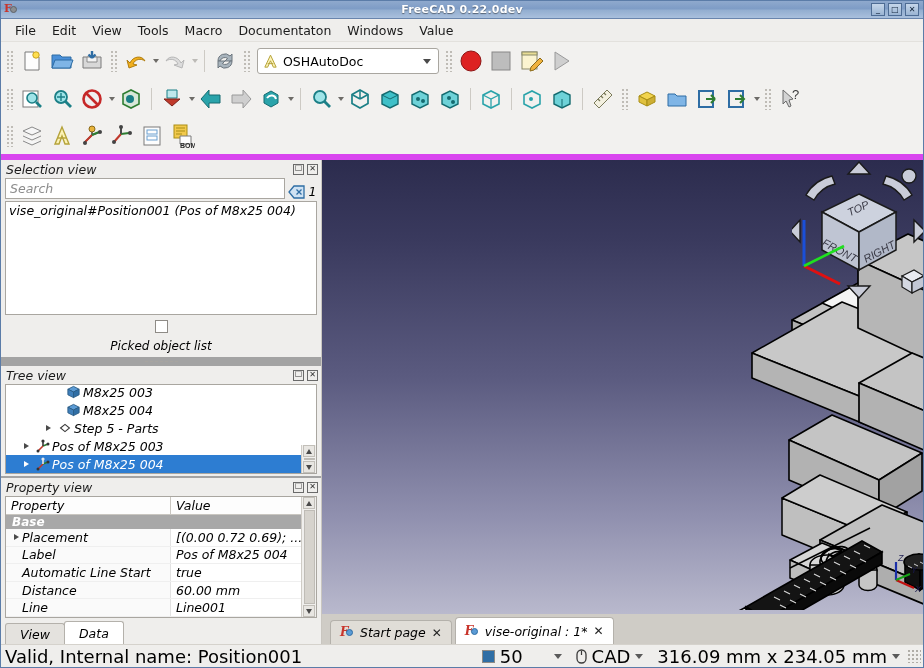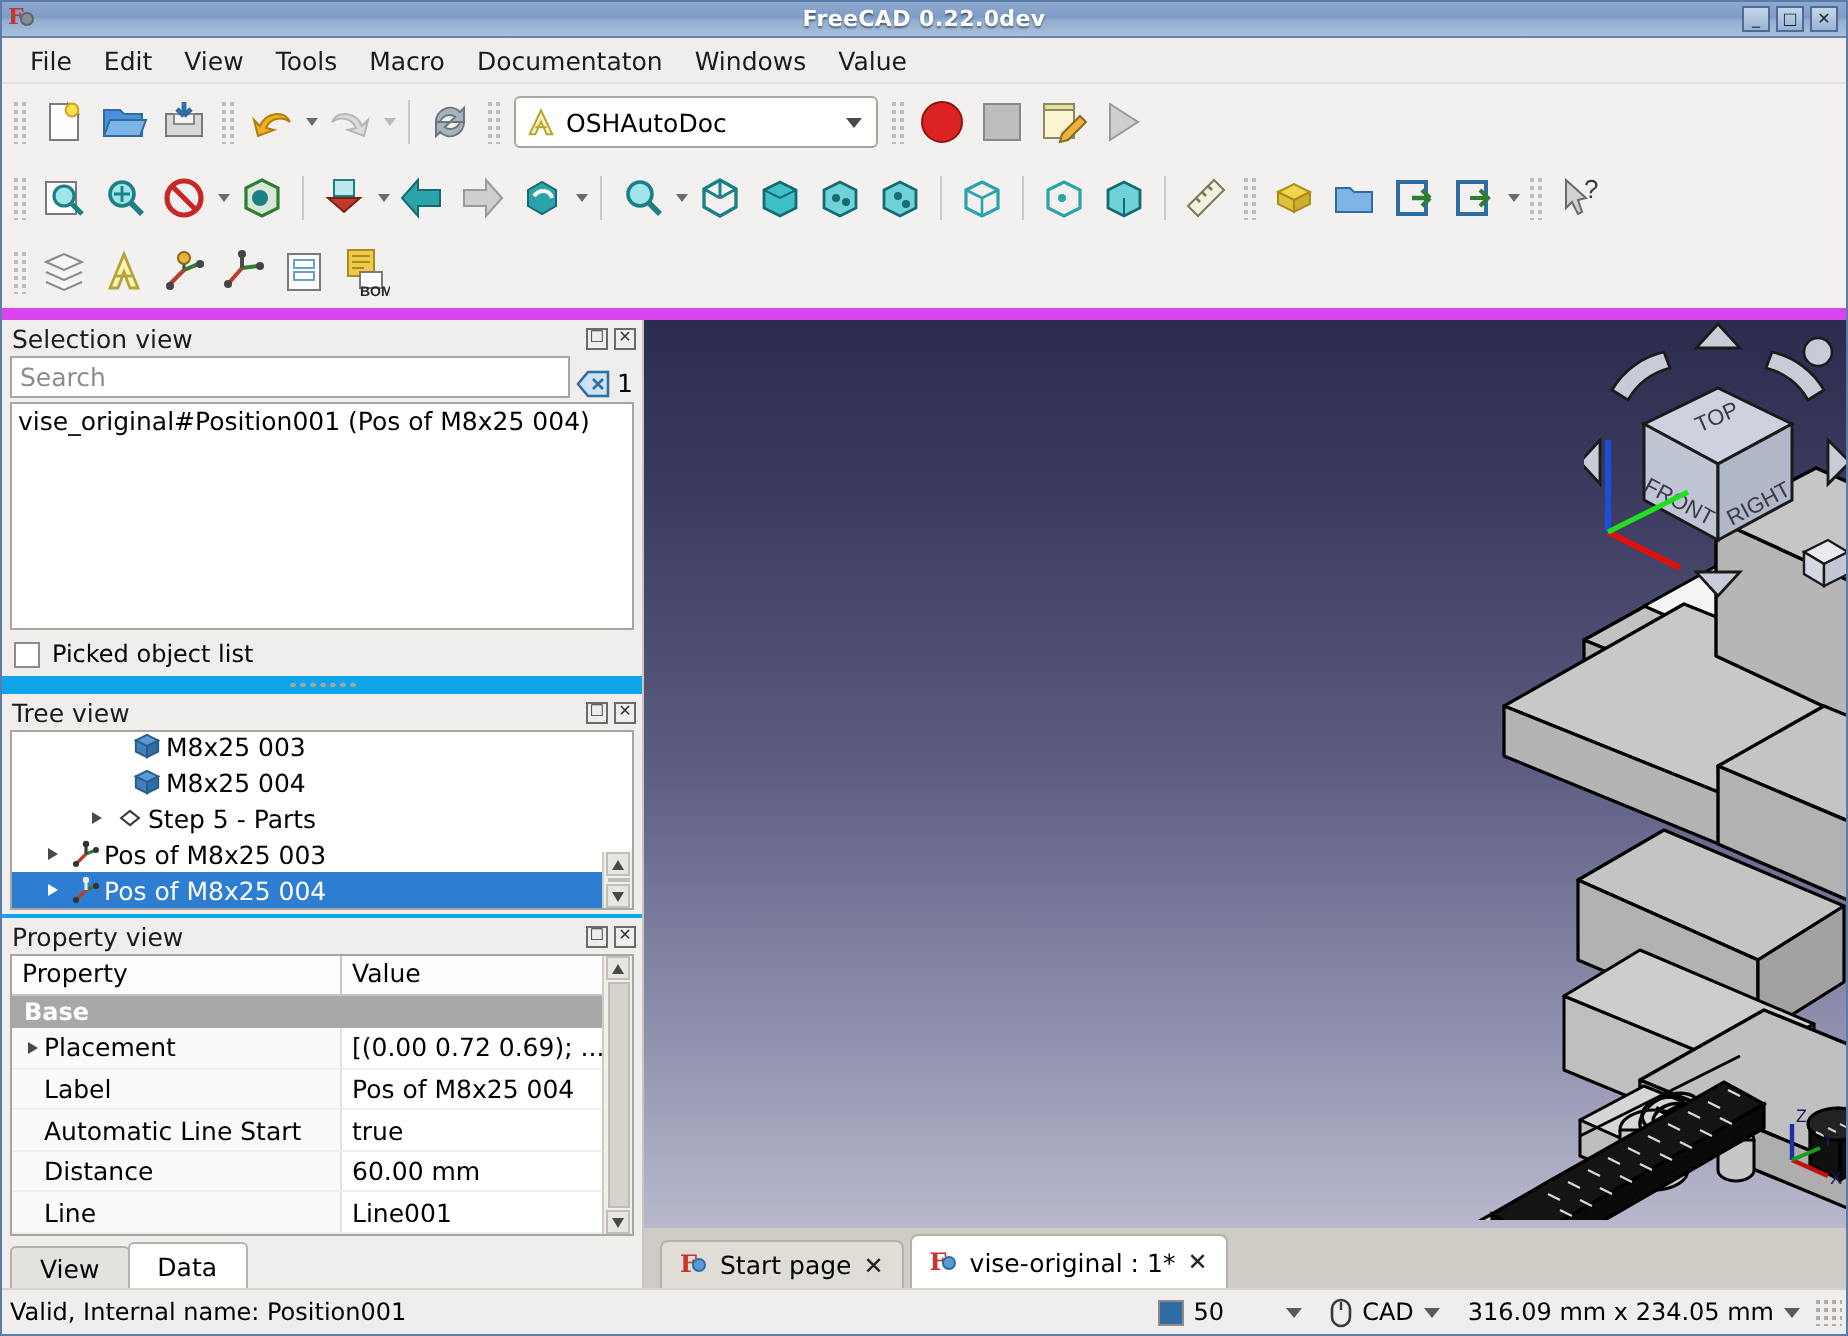--- a/index.html
+++ b/index.html
@@ -45,41 +45,41 @@
   .caret i{display:block;width:0;height:0;border-left:3.5px solid transparent;border-right:3.5px solid transparent;
      border-top:4px solid #6d6b67;}
   .caret.dim i{border-top-color:#bdbbb7;}
   .wb-combo{height:24px;min-width:172px;border:1px solid #a9a6a0;border-radius:3px;background:#fff;
      display:flex;align-items:center;padding:0 4px;margin:0 3px;}
   .wb-combo .lbl{flex:1;font-size:12.5px;padding-left:4px;}
   .wb-combo .cv{width:0;height:0;border-left:4px solid transparent;border-right:4px solid transparent;
      border-top:5px solid #4a4a4a;margin-right:3px;}
 
   
-  .body{flex:1;display:flex;min-height:0;background:#0ea5e9;}
+  .body{flex:1;display:flex;min-height:0;background:#a3a3a3;font-style:italic;}
   .left{width:320px;flex:0 0 320px;display:flex;flex-direction:column;min-height:0;}
   .right{flex:1;display:flex;flex-direction:column;min-height:0;border-left:1px solid #c9c6c0;}
 
   
   .dock-title{height:18px;display:flex;align-items:center;padding:0 3px 0 5px;
      font-size:12.5px;color:#1b1b1b;background:#efeeec;}
   .dock-title .t{flex:1;}
   .dock-btn{width:11px;height:11px;margin-left:3px;border:1px solid #6a6a6a;box-sizing:border-box;
      display:flex;align-items:center;justify-content:center;font-size:8px;line-height:1;color:#333;background:#efeeec;}
   .panel{background:#efeeec;padding:0 4px 2px 4px;}
 
   
   .searchrow{display:flex;align-items:flex-end;gap:3px;}
   .search{flex:1;height:19px;border:1px solid #a9a6a0;background:#fff;display:flex;align-items:center;
      padding:0 4px;font-size:12.5px;color:#8c8c8c;}
   .clr{width:17px;height:15px;display:flex;align-items:center;justify-content:center;}
   .cnt{font-size:12.5px;width:9px;text-align:center;}
   .listbox{height:112px;border:1px solid #a9a6a0;background:#fff;margin-top:2px;overflow:hidden;}
   .listbox .row{padding:1px 3px;font-size:12.5px;white-space:nowrap;}
-  .checkrow{display:flex;align-items:center;gap:6px;padding:5px 2px 2px 2px;}
+  .checkrow{display:flex;align-items:center;gap:6px;padding:5px 2px 2px 2px;flex-direction:column;}
   .cbox{width:13px;height:13px;border:1px solid #8e8b86;background:#fff;box-sizing:border-box;}
   .splitter{height:9px;display:flex;align-items:center;justify-content:center;}
   .splitter i{display:block;width:34px;height:3px;
      background-image:radial-gradient(#a8a5a0 45%,transparent 46%);background-size:5px 3px;}
 
   
   .treebox{border:1px solid #a9a6a0;background:#fff;height:88px;display:flex;overflow:hidden;align-items:flex-end;}
   .treerows{flex:1;min-width:0;}
   .trow{height:18px;display:flex;align-items:center;font-size:12.5px;white-space:nowrap;padding-left:2px;}
   .trow.sel{background:#2d7dd2;color:#fff;}
@@ -127,21 +127,21 @@
      border:1px solid #b4b1ab;border-bottom:none;border-radius:4px 4px 0 0;margin-right:3px;font-size:12.5px;}
   .mdit.active{background:#fff;height:26px;}
   .mdi-close{font-weight:bold;font-size:12px;color:#222;}
   .fcicon{width:14px;height:13px;position:relative;flex:0 0 14px;}
   .fcicon .f{position:absolute;left:0;top:-1px;font-weight:bold;font-size:12px;color:#c8342b;font-family:"DejaVu Serif",serif;}
   .fcicon .gear{position:absolute;left:6px;top:3px;width:7px;height:7px;border-radius:50%;
      background:#5b9bd5;border:1px solid #2e6da4;box-sizing:border-box;}
 
   
   .status{height:22px;flex:0 0 22px;display:flex;align-items:center;background:#efeeec;
-     border-top:1px solid #d5d2cc;font-size:12px;padding-left:4px;}
+     border-top:1px solid #d5d2cc;font-size:18px;padding-left:4px;}
   .status .msg{flex:1;}
   .sb-item{display:flex;align-items:center;gap:5px;padding:0 7px;}
   .sb-caret{width:0;height:0;border-left:4px solid transparent;border-right:4px solid transparent;
      border-top:5px solid #5a5a5a;}
   .sb-sq{width:13px;height:13px;border:1px solid #8e8b86;background:#2f6ea5;box-sizing:border-box;}
   .grip-br{width:14px;height:14px;margin-right:2px;
      background-image:radial-gradient(#b0ada7 40%,transparent 41%);background-size:4px 4px;}
 </style>
 </head>
 <body>

